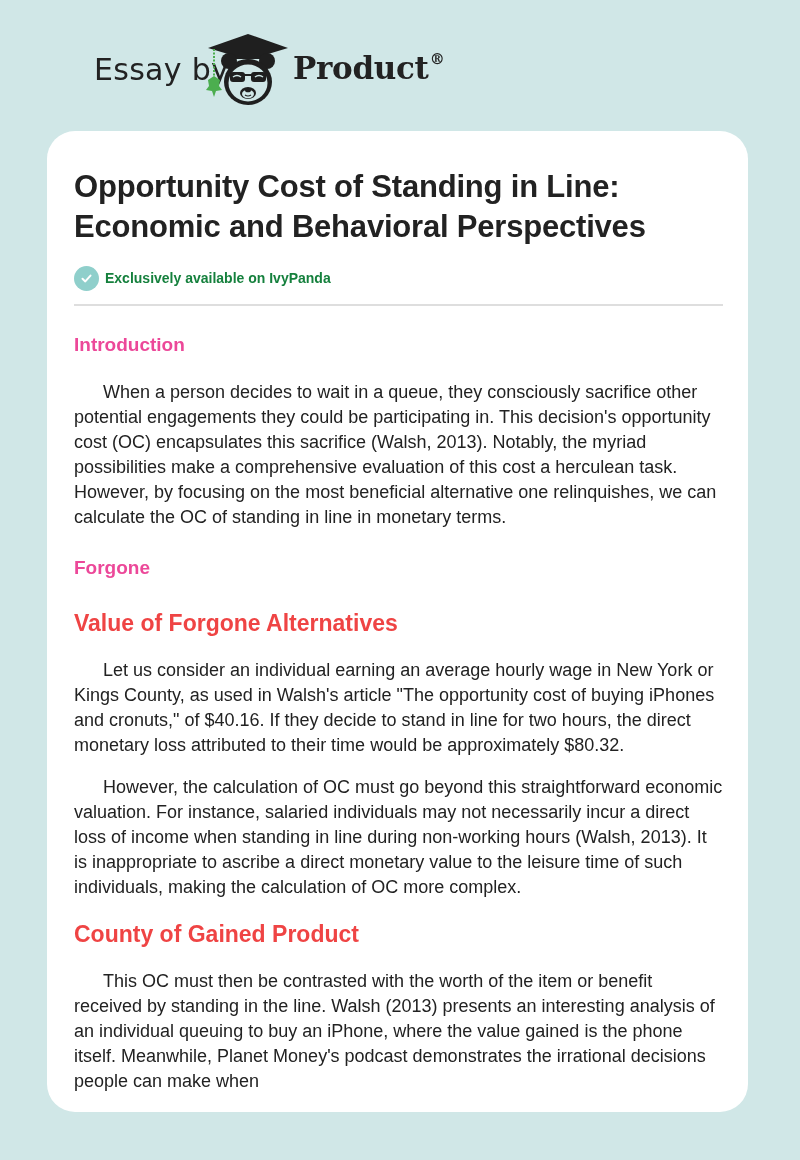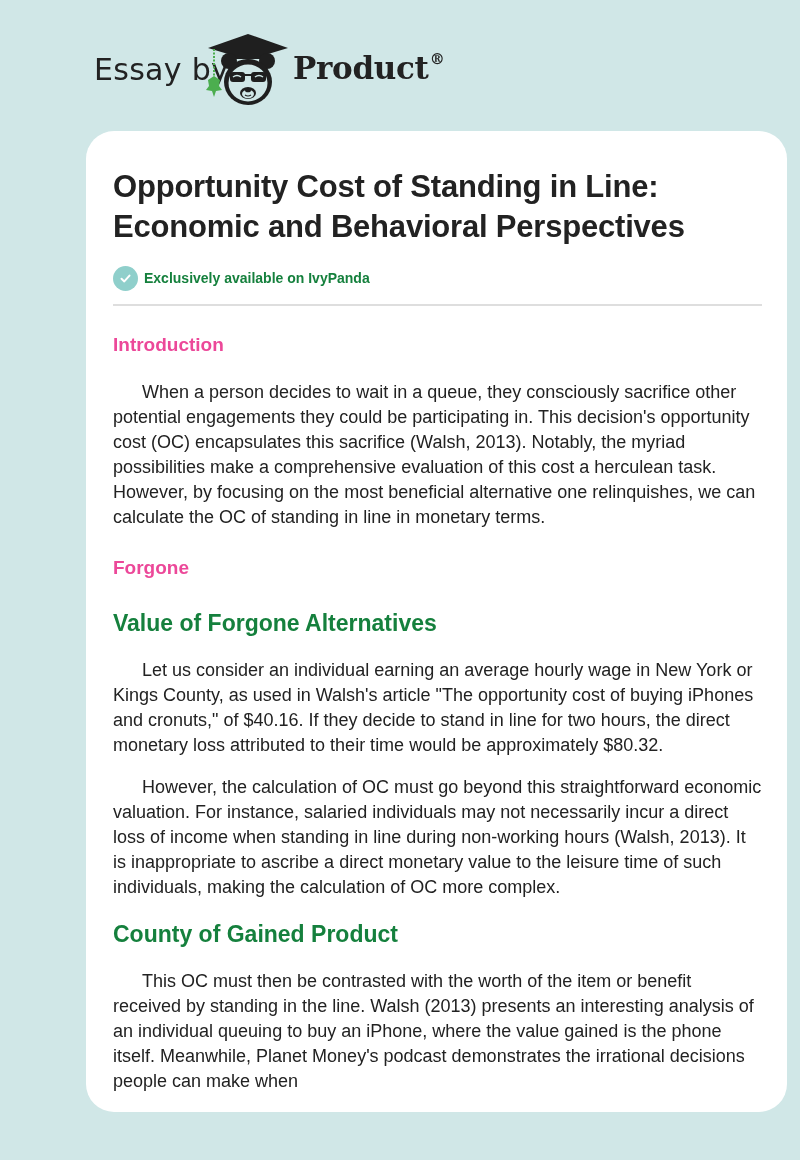--- a/index.html
+++ b/index.html
@@ -57,21 +57,20 @@
     }
     .card {
       position: absolute;
       left: 47px;
       top: 131px;
       width: 701px;
       height: 981px;
       background: #ffffff;
       border-radius: 28px;
       overflow: hidden;
-      margin-left: 39px;
     }
     .content {
       position: absolute;
       left: 27px;
       top: 0;
       width: 650px;
     }
     .title {
       margin: 36px 0 0 0;
       font-size: 31px;
@@ -111,21 +110,21 @@
       margin: 0;
       font-size: 19px;
       font-weight: bold;
       color: #ec4899;
       line-height: 34px;
     }
     h3 {
       margin: 0;
       font-size: 23px;
       font-weight: bold;
-      color: #15803d;
+      color: #ef4444;
       line-height: 30px;
     }
     p {
       margin: 0;
       font-size: 18px;
       line-height: 25px;
       color: #222;
       text-indent: 29px;
     }
     .sec-intro { margin-top: 22px; }

